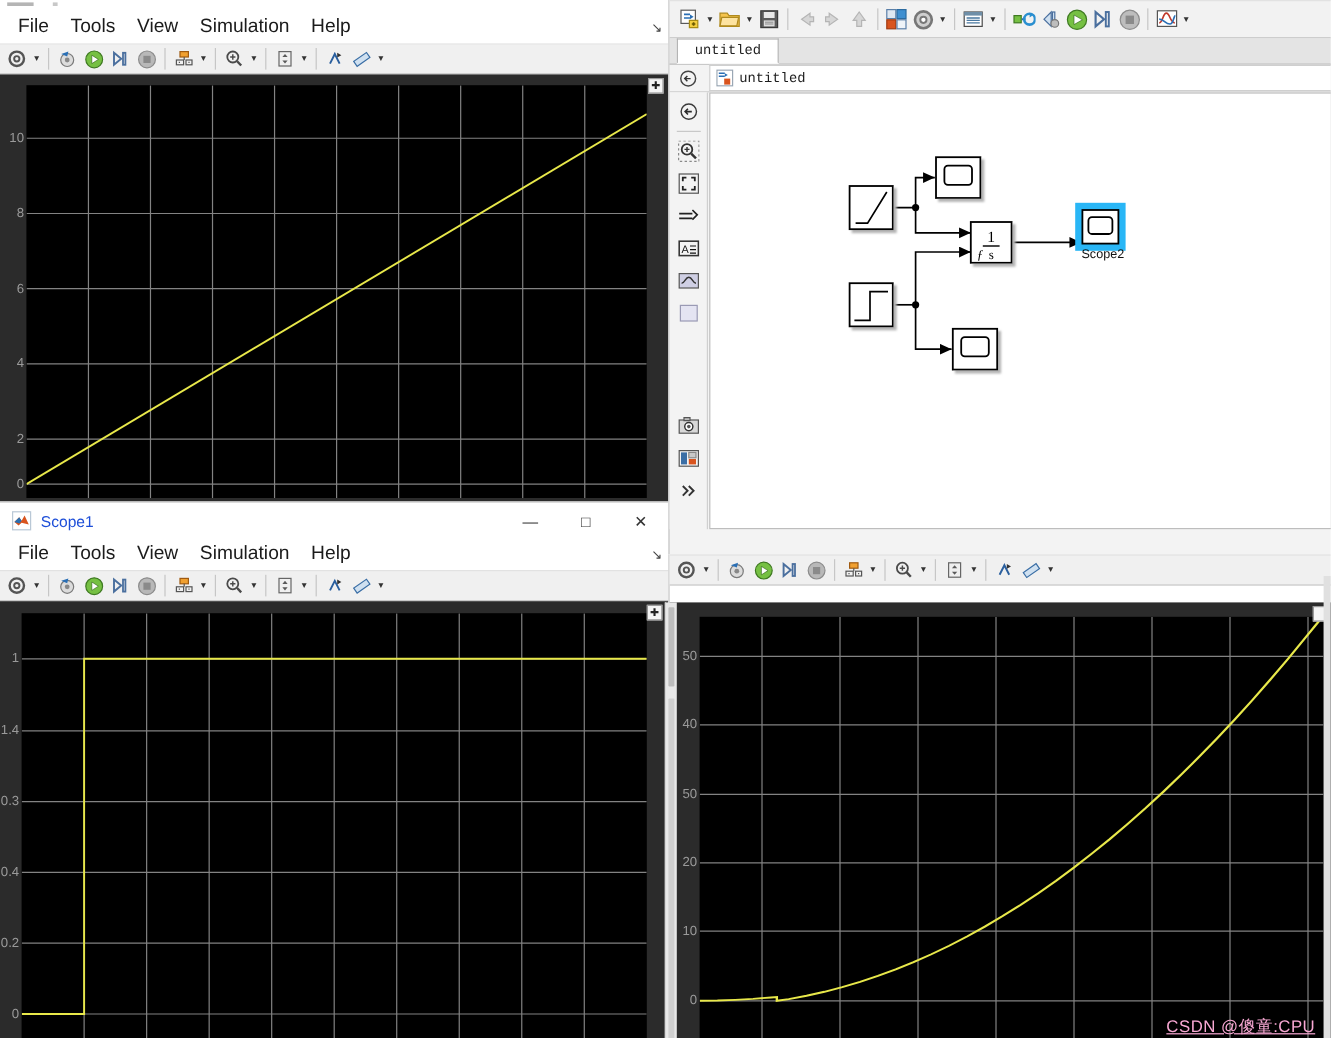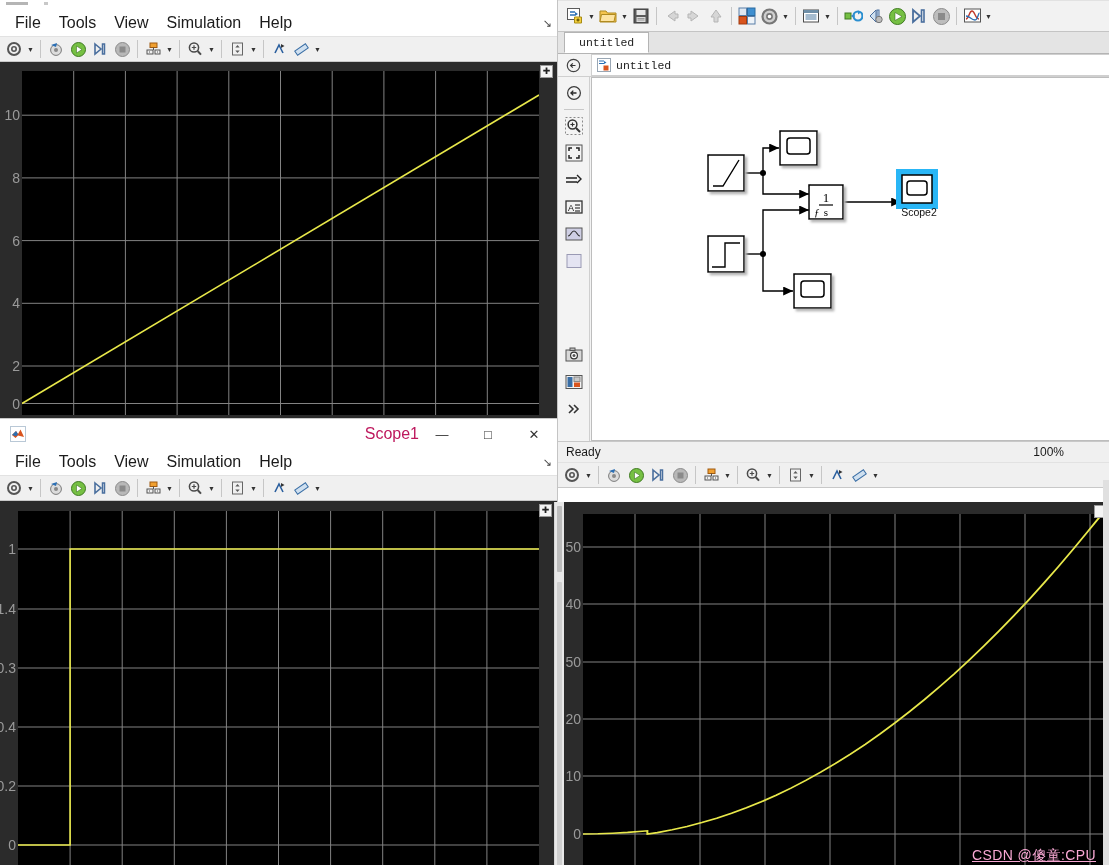--- a/index.html
+++ b/index.html
@@ -54,21 +54,21 @@
   }
 
   
   .scope-body { background: #2b2b2b; position: relative; }
   .plot {
     position: absolute; background: #000000;
     overflow: hidden;
   }
   .ytick {
     position: absolute; right: 0; transform: translateY(-50%);
-    color: #9a9a9a; font-size: 14px;
+    color: #9a9a9a; font-size: 11px;
     font-family: "Liberation Sans", sans-serif;
     text-align: right; white-space: nowrap;
   }
   .pinbox {
     position: absolute; width: 13px; height: 13px;
     background: #f4f4f4; border: 1px solid #9a9a9a;
     display: flex; align-items: center; justify-content: center;
     font-size: 9px; color: #222; line-height: 1;
   }
   .vscroll {
@@ -91,21 +91,21 @@
   .titlebar {
     height: 30px; background: #ffffff;
     display: flex; align-items: center;
     border-bottom: none;
   }
   .win-icon {
     width: 16px; height: 16px; margin: 0 8px 0 10px;
     background: #ffffff; border: 1px solid #b9c8d6;
     position: relative; overflow: hidden;
   }
-  .win-title { font-size: 16px; color: #be185d; flex: 1; text-align: right; }
+  .win-title { font-size: 13px; color: #1d4ed8; flex: 1; }
   .wbtns { display: flex; height: 30px; }
   .wbtn {
     width: 46px; height: 30px;
     display: flex; align-items: center; justify-content: center;
     color: #333; font-size: 13px;
   }
 
   
   .sl-tabstrip {
     height: 22px; background: #e4e4e4;
@@ -719,25 +719,20 @@
           <g>
             <rect x="304" y="91" width="42" height="40" fill="#29b6f6"></rect>
             <rect x="310" y="97" width="30" height="28" fill="#fff" stroke="#000" stroke-width="1.5"></rect>
             <rect x="315" y="103" width="20" height="14" rx="3" fill="#fff" stroke="#000" stroke-width="1.5"></rect>
           </g>
         </svg>
         <div class="blk-label" style="left:304px;top:128px;width:46px;text-align:center;">Scope2</div>
       </div>
     </div>
 
-    <div class="sl-status" style="position:absolute;left:0;bottom:0;width:552px;">
-      <span style="margin-left:8px;">Ready</span>
-      <span style="flex:1"></span>
-      <span style="margin-right:46px;">100%</span>
-    </div>
   </div>
 
   <div class="win" style="left:557px;top:462px;width:552px;height:403px;border-left:1px solid #c4c4c4;">
 
     <div class="toolbar" style="height:26px;">
       <div class="tb-btn">
         <svg width="16" height="16" viewBox="0 0 16 16">
             <circle cx="8" cy="8" r="6" fill="none" stroke="#555" stroke-width="2"></circle>
             <circle cx="8" cy="8" r="2.2" fill="none" stroke="#555" stroke-width="1.6"></circle>
           </svg>

